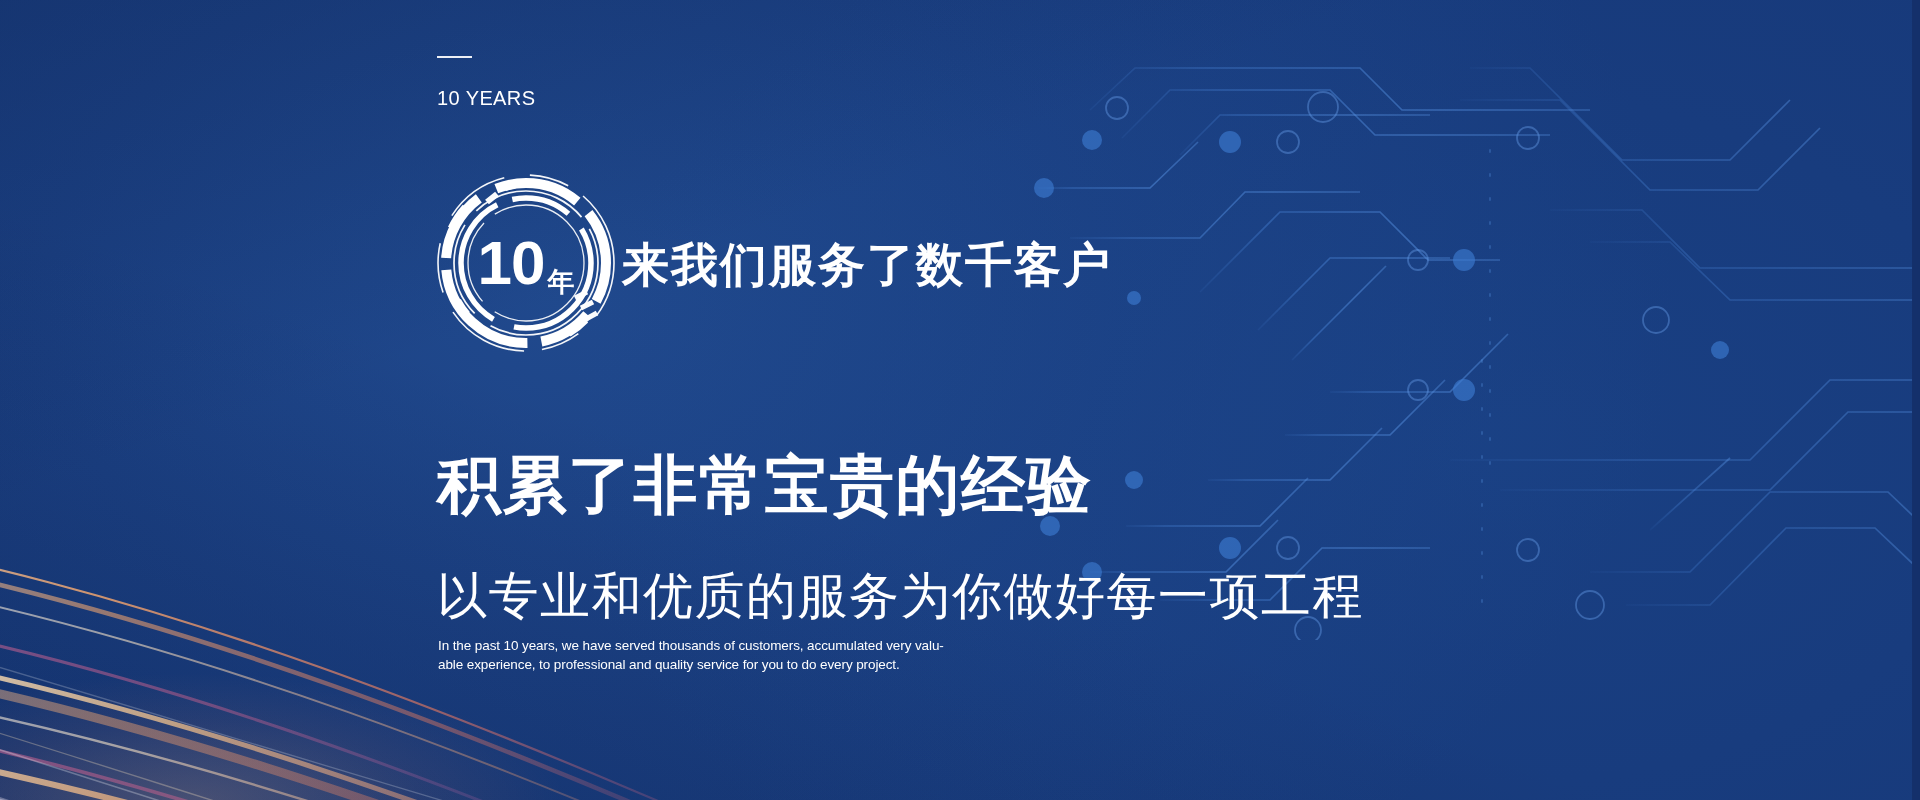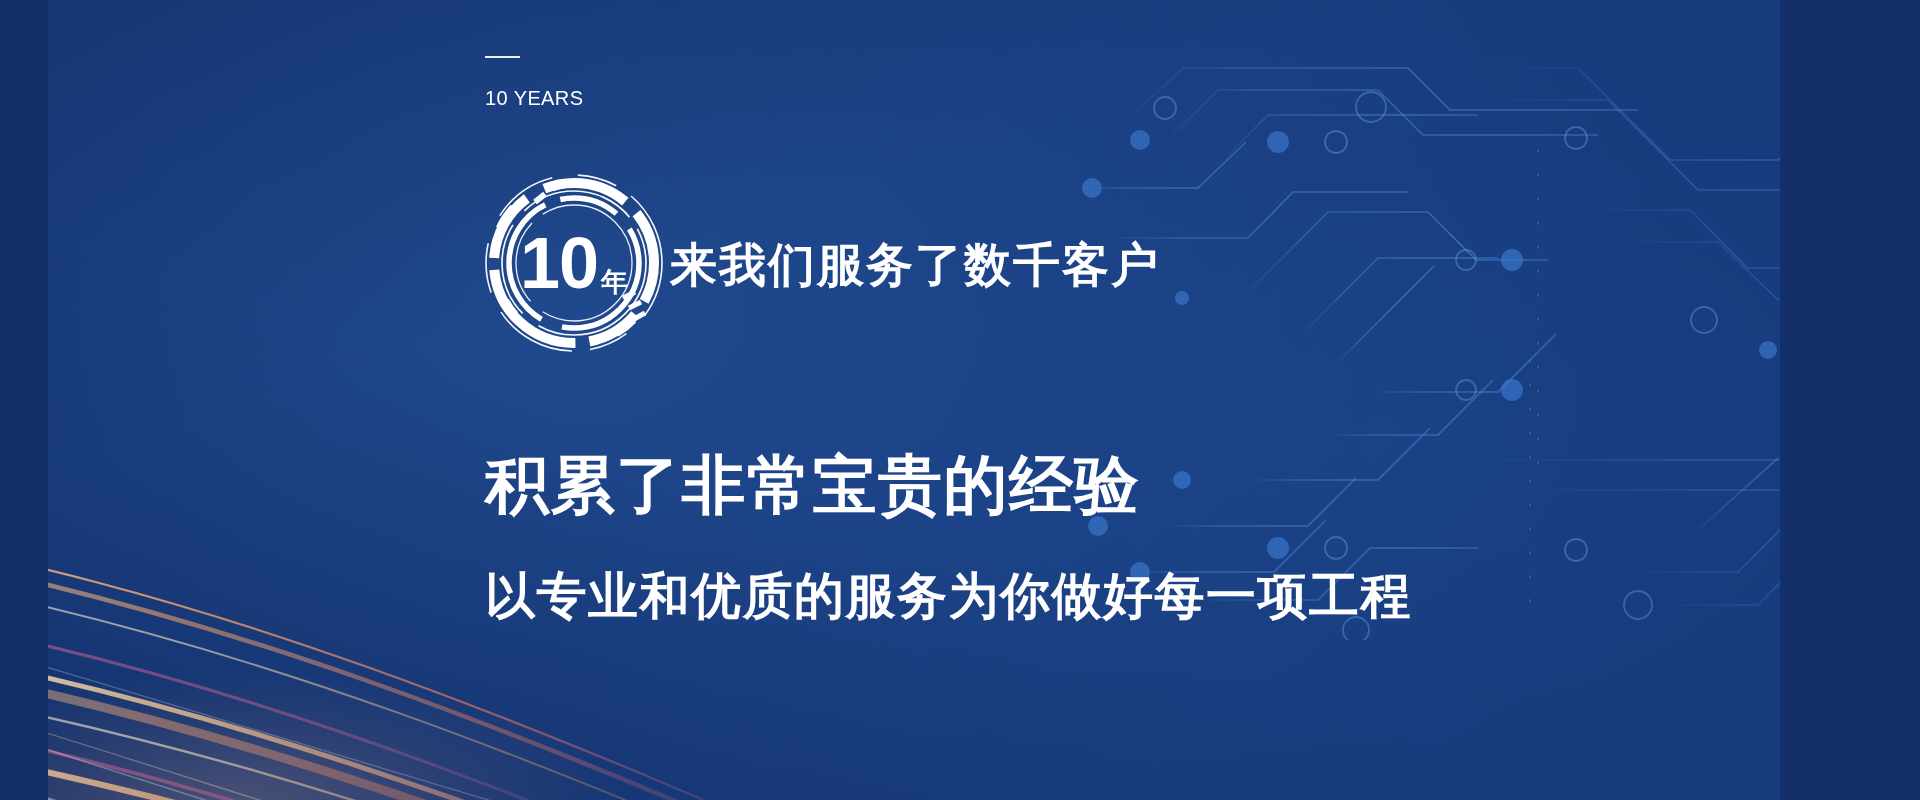--- a/index.html
+++ b/index.html
@@ -3,26 +3,25 @@
 <meta charset="utf-8">
 <title>10 YEARS Banner</title>
 <style>
   html, body {
     margin: 0;
     padding: 0;
     background: #14306b;
   }
   #stage {
     position: relative;
-    width: 1732px;
+    width: 1912px;
     height: 800px;
     overflow: hidden;
     background: #404040;
     font-family: "Liberation Sans", "DejaVu Sans", sans-serif;
-    margin-left: 48px;
     -webkit-font-smoothing: antialiased;
   }
 
   
   .bg-base {
     position: absolute; inset: 0;
     background:
       radial-gradient(ellipse 1100px 760px at 30% 38%, #20498d 0%, #1b4083 48%, #17397a 100%);
   }
   .bg-vignette {
@@ -89,21 +88,21 @@
   }
   .badge svg { display: block; width: 182px; height: 182px; }
   .badge-text {
     position: absolute;
     left: 0; top: 0; width: 182px; height: 182px;
     display: flex; align-items: center; justify-content: center;
     color: #ffffff;
     line-height: 1;
   }
   .badge-num {
-    font-size: 72px;
+    font-size: 62px;
     font-weight: 700;
     letter-spacing: -1px;
   }
   .badge-unit {
     font-size: 27px;
     font-weight: 700;
     margin-left: 3px;
     align-self: flex-end;
     margin-bottom: 58px;
   }
@@ -126,21 +125,21 @@
     font-weight: 700;
     color: #ffffff;
     letter-spacing: 1.5px;
     white-space: nowrap;
     line-height: 1.22;
   }
   .headline-3 {
     position: absolute;
     left: 0; top: 524px;
     font-size: 50px;
-    font-weight: 700;
+    font-weight: 400;
     color: #ffffff;
     letter-spacing: 1.5px;
     white-space: nowrap;
     line-height: 1.22;
     text-align: right;
   }
 
   .subcopy {
     position: absolute;
     left: 1px; top: 636px;
@@ -358,15 +357,19 @@
       <div class="badge-text">
         <span class="badge-num">10</span>
         <span class="badge-unit">年</span>
       </div>
     </div>
 
     <h1 class="headline-1">来我们服务了数千客户</h1>
     <h2 class="headline-2">积累了非常宝贵的经验</h2>
     <h2 class="headline-3">以专业和优质的服务为你做好每一项工程</h2>
 
+    <div class="subcopy">
+      <span class="line">In the past 10 years, we have served thousands of customers, accumulated very valu-</span>
+      <span class="line">able experience, to professional and quality service for you to do every project.</span>
+    </div>
 
   </div>
 </div>
 
 </body></html>

